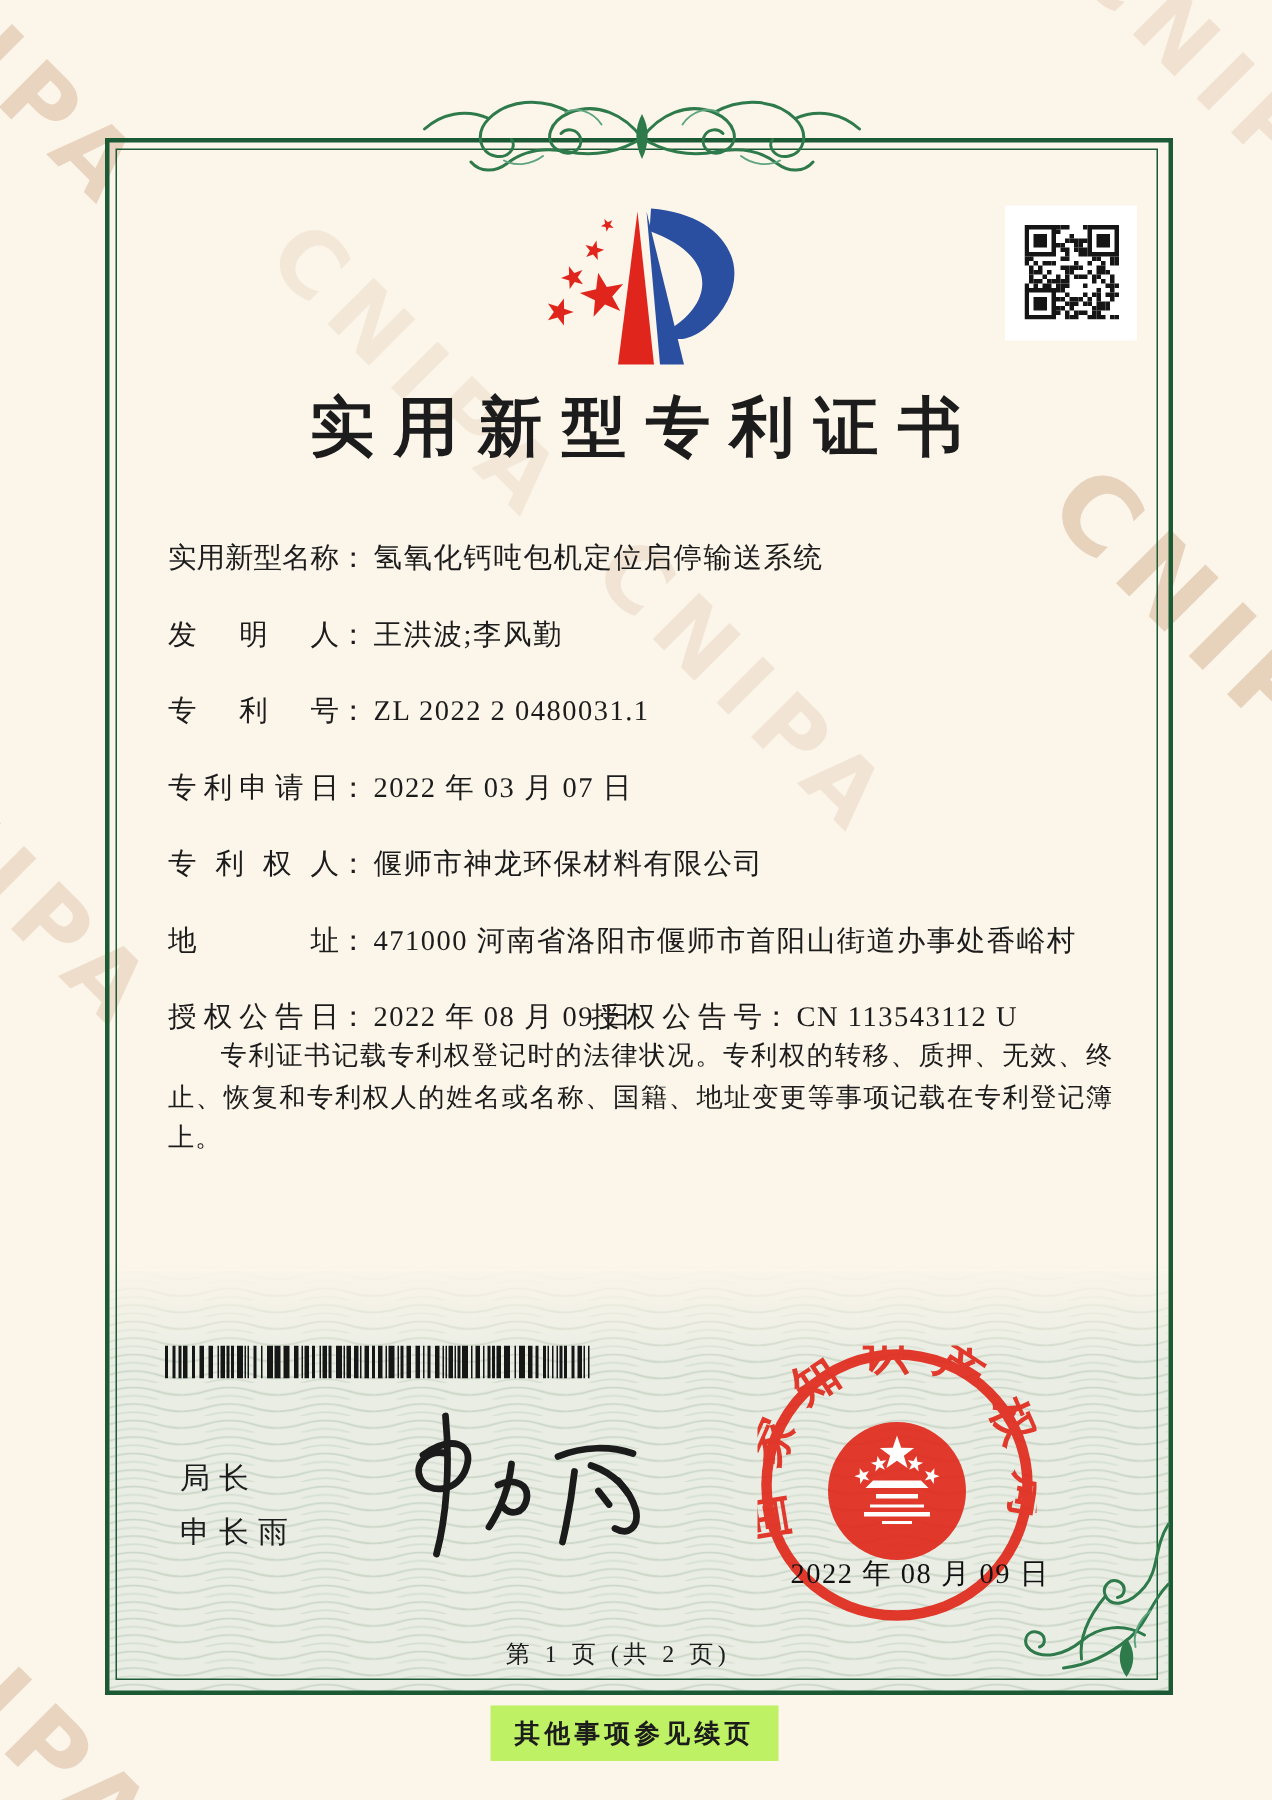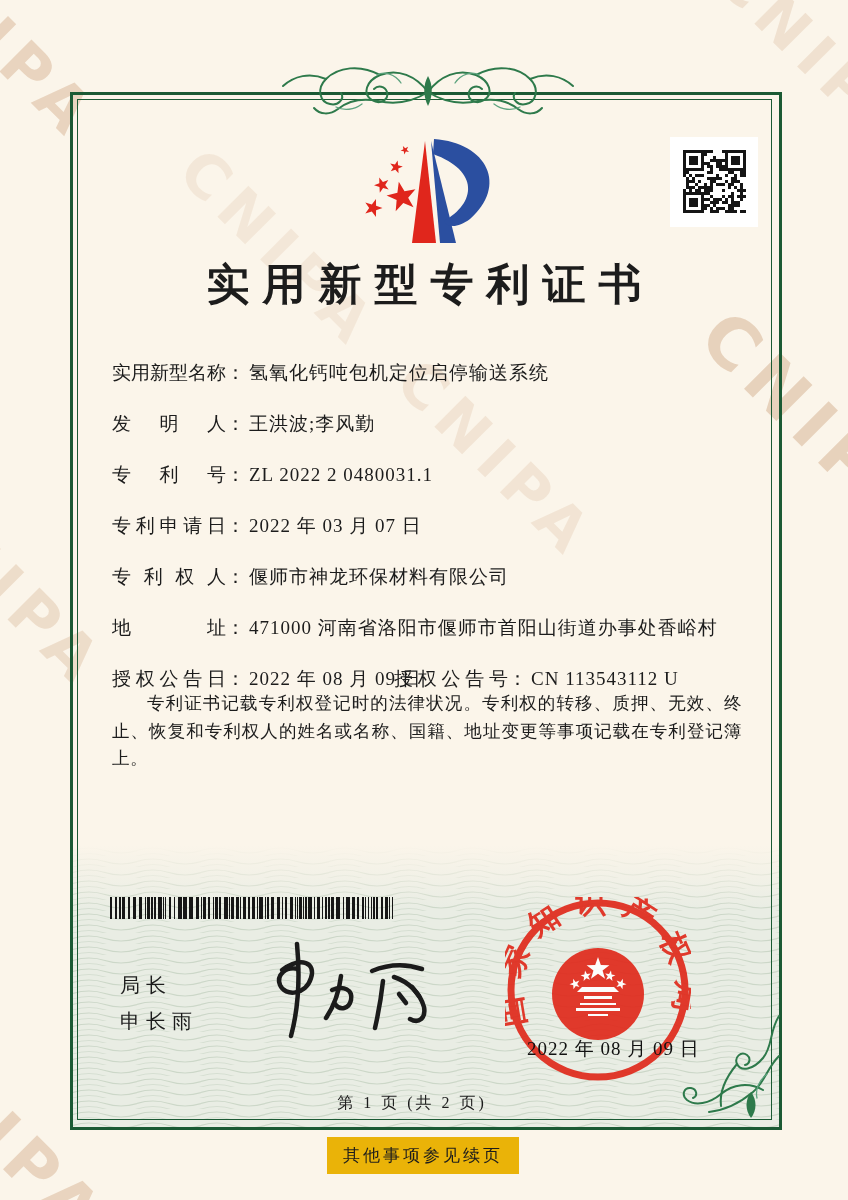--- a/index.html
+++ b/index.html
@@ -41,22 +41,22 @@
   .body-text p{margin:0;text-indent:2em;letter-spacing:0.5px;}
   .barcode{position:absolute;left:110px;top:897px;z-index:6;}
   .director-label{position:absolute;left:120px;top:972px;font-size:20px;letter-spacing:6px;z-index:6;}
   .director-name{position:absolute;left:120px;top:1008px;font-size:20px;letter-spacing:6px;z-index:6;}
   .signature{position:absolute;left:252px;top:938px;z-index:7;}
   .seal{position:absolute;left:505px;top:897px;z-index:6;}
   .seal-date{position:absolute;left:527px;top:1036px;font-size:19px;letter-spacing:1px;
       color:#111;z-index:7;white-space:nowrap;}
   .page-info{position:absolute;left:72px;top:1093px;width:680px;text-align:center;
       font-size:16px;letter-spacing:3px;z-index:6;}
-  .cont-box{position:absolute;left:327px;top:1137px;background:#eab308;padding:7px 16px;
-      font-size:17px;letter-spacing:3px;z-index:6;}
+  .cont-box{position:absolute;left:327px;top:1137px;background:#bef264;padding:7px 16px;
+      font-size:17px;letter-spacing:3px;z-index:6;font-weight:bold;}
 </style>
 </head>
 <body>
 
 <div class="page">
 
   <svg width="0" height="0" style="position:absolute">
     <defs>
       <path id="star" d="M0,-10 L2.35,-3.24 L9.51,-3.09 L3.8,1.24 L5.88,8.09 L0,4 L-5.88,8.09 L-3.8,1.24 L-9.51,-3.09 L-2.35,-3.24 Z"></path>
     </defs>

